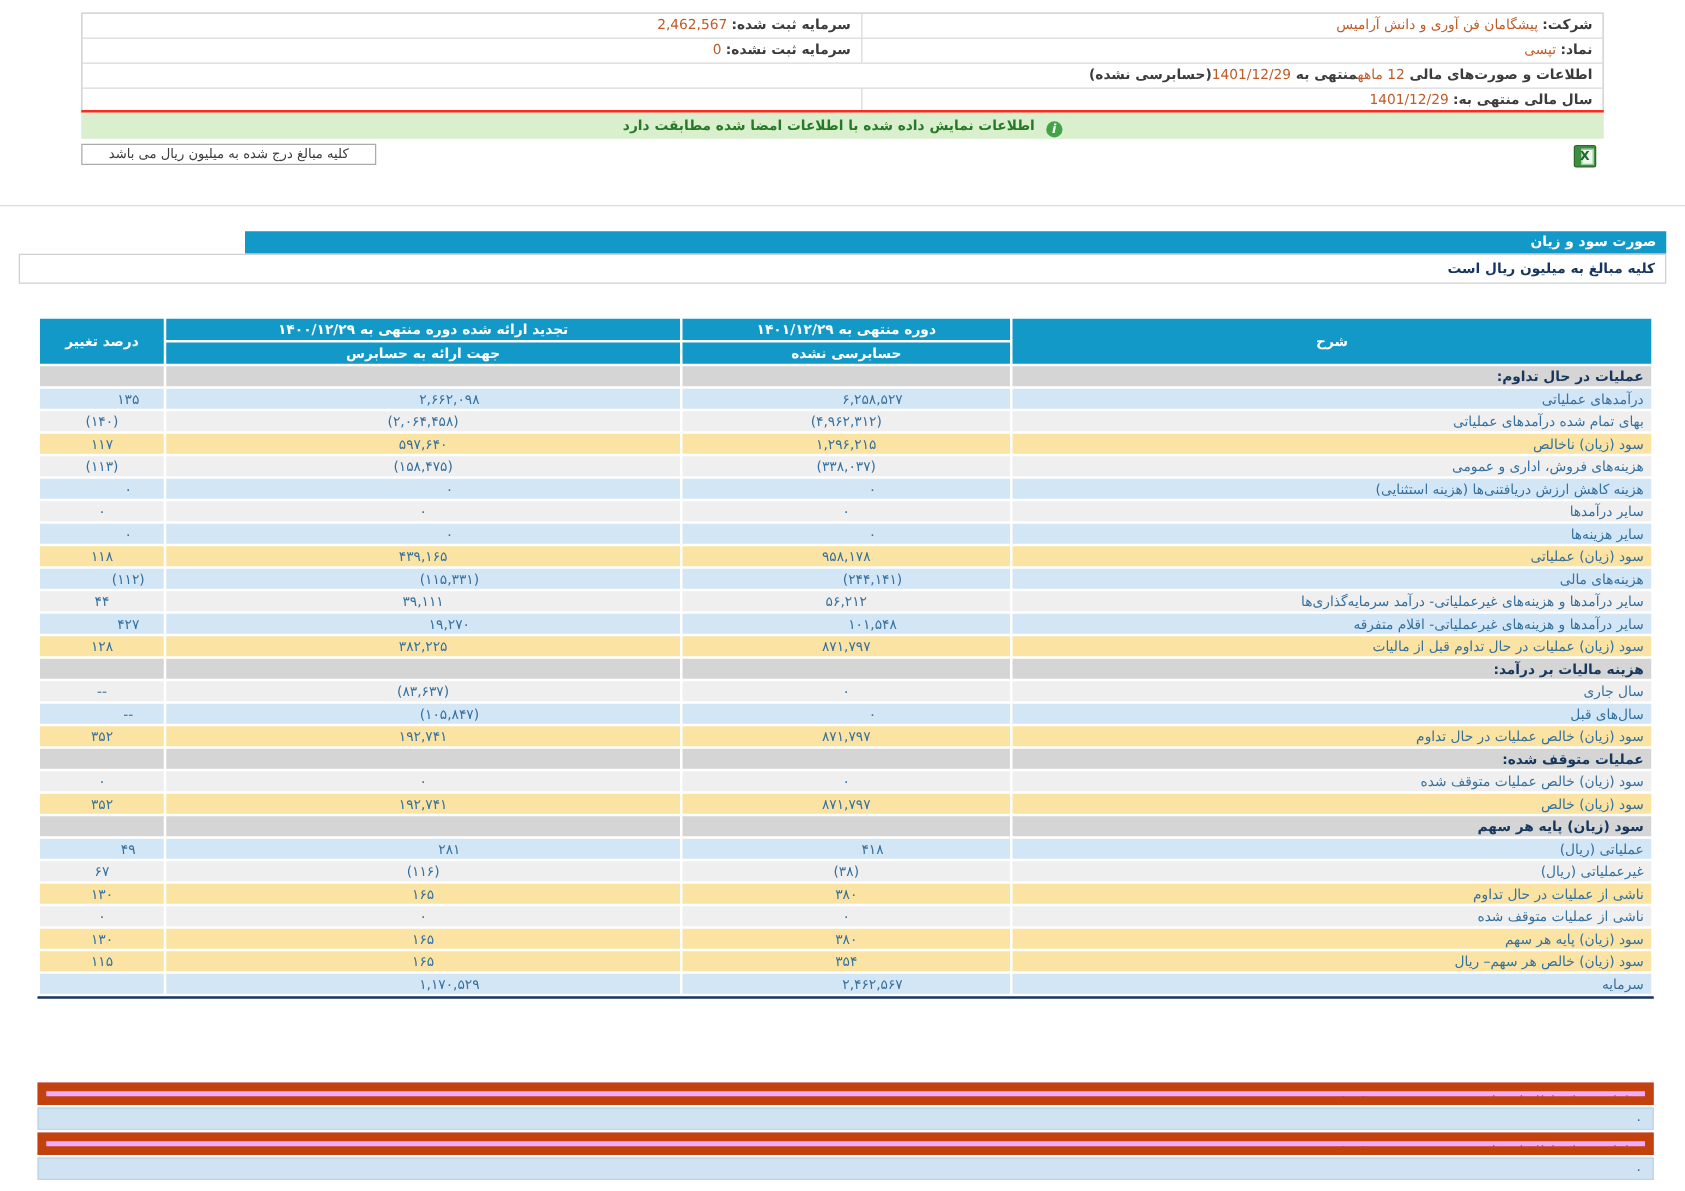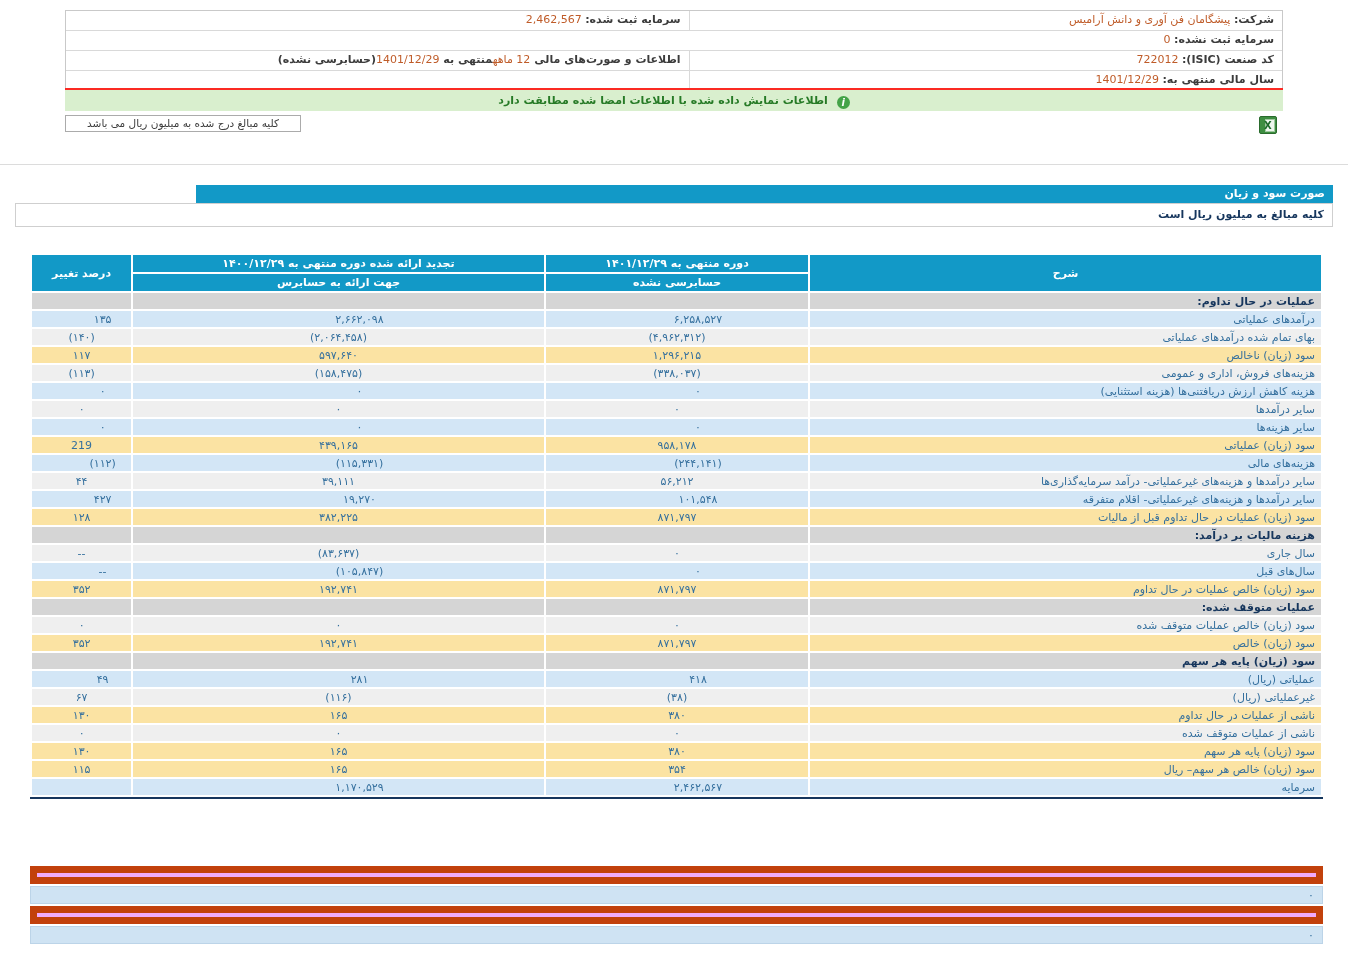--- a/index.html
+++ b/index.html
@@ -219,30 +219,30 @@
       <div class="info-cell right">
         <span class="info-label">شرکت:</span>
         <span class="info-value">پیشگامان فن آوری و دانش آرامیس</span>
       </div>
       <div class="info-cell left">
         <span class="info-label">سرمایه ثبت شده:</span>
         <span class="info-value">2,462,567</span>
       </div>
     </div>
     <div class="info-row">
+      <div class="info-cell right">
+        <span class="info-label">نماد:</span>
+        <span class="info-value">تپسی</span>
+      </div>
       <div class="info-cell left">
         <span class="info-label">سرمایه ثبت نشده:</span>
         <span class="info-value">0</span>
       </div>
     </div>
     <div class="info-row">
-      <div class="info-cell right">
-        <span class="info-label">کد صنعت (ISIC):</span>
-        <span class="info-value">722012</span>
-      </div>
       <div class="info-cell left">
         <span class="info-label">اطلاعات و صورت‌های مالی </span><span class="info-value">12 ماهه</span><span class="info-label">منتهی به </span><span class="info-value">1401/12/29</span><span class="info-label">(حسابرسی نشده)</span>
       </div>
     </div>
     <div class="info-row">
       <div class="info-cell right">
         <span class="info-label">سال مالی منتهی به:</span>
         <span class="info-value">1401/12/29</span>
       </div>
     </div>
@@ -330,21 +330,21 @@
         <tr class="r-blue">
       <td class="c-desc">سایر هزینه‌ها</td>
       <td class="c-num">۰</td>
       <td class="c-num">۰</td>
       <td class="c-num">۰</td>
     </tr>
         <tr class="r-yellow">
       <td class="c-desc">سود (زیان) عملیاتی</td>
       <td class="c-num">۹۵۸,۱۷۸</td>
       <td class="c-num">۴۳۹,۱۶۵</td>
-      <td class="c-num">219</td>
+      <td class="c-num">۱۱۸</td>
     </tr>
         <tr class="r-blue">
       <td class="c-desc">هزینه‌های مالی</td>
       <td class="c-num neg">(۲۴۴,۱۴۱)</td>
       <td class="c-num neg">(۱۱۵,۳۳۱)</td>
       <td class="c-num neg">(۱۱۲)</td>
     </tr>
         <tr class="r-gray">
       <td class="c-desc">سایر درآمدها و هزینه‌های غیرعملیاتی- درآمد سرمایه‌گذاری‌ها</td>
       <td class="c-num">۵۶,۲۱۲</td>

